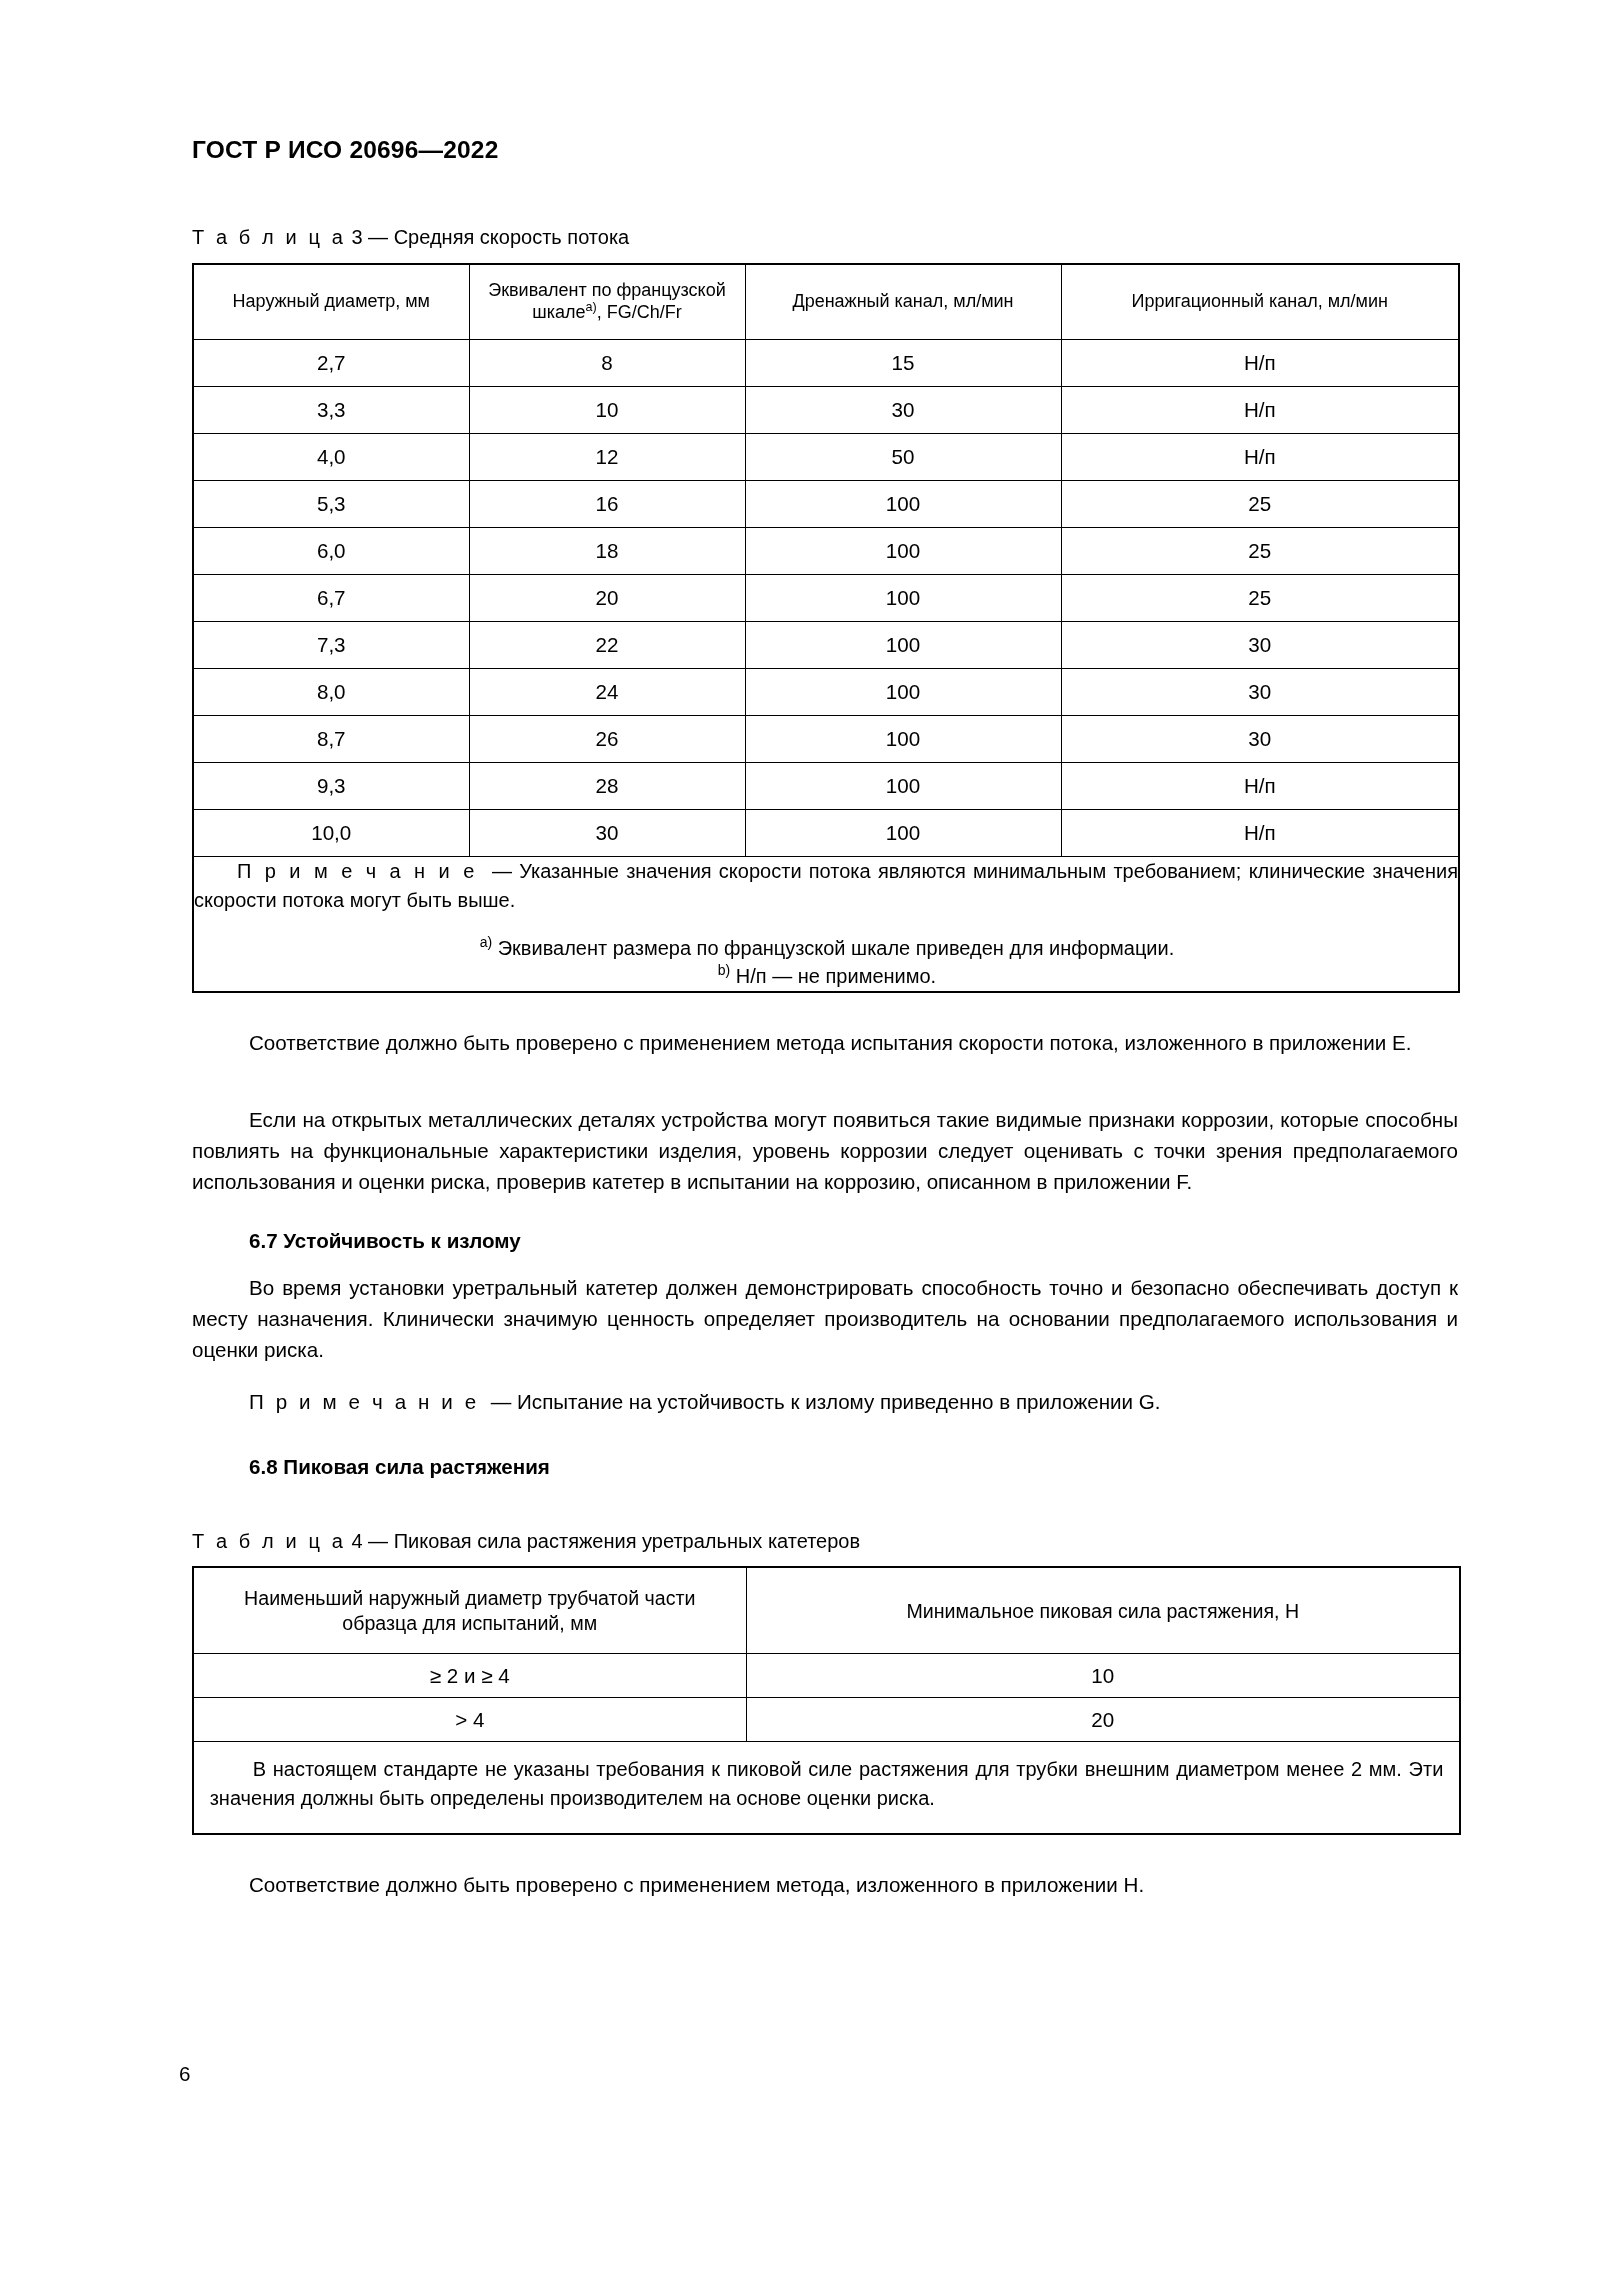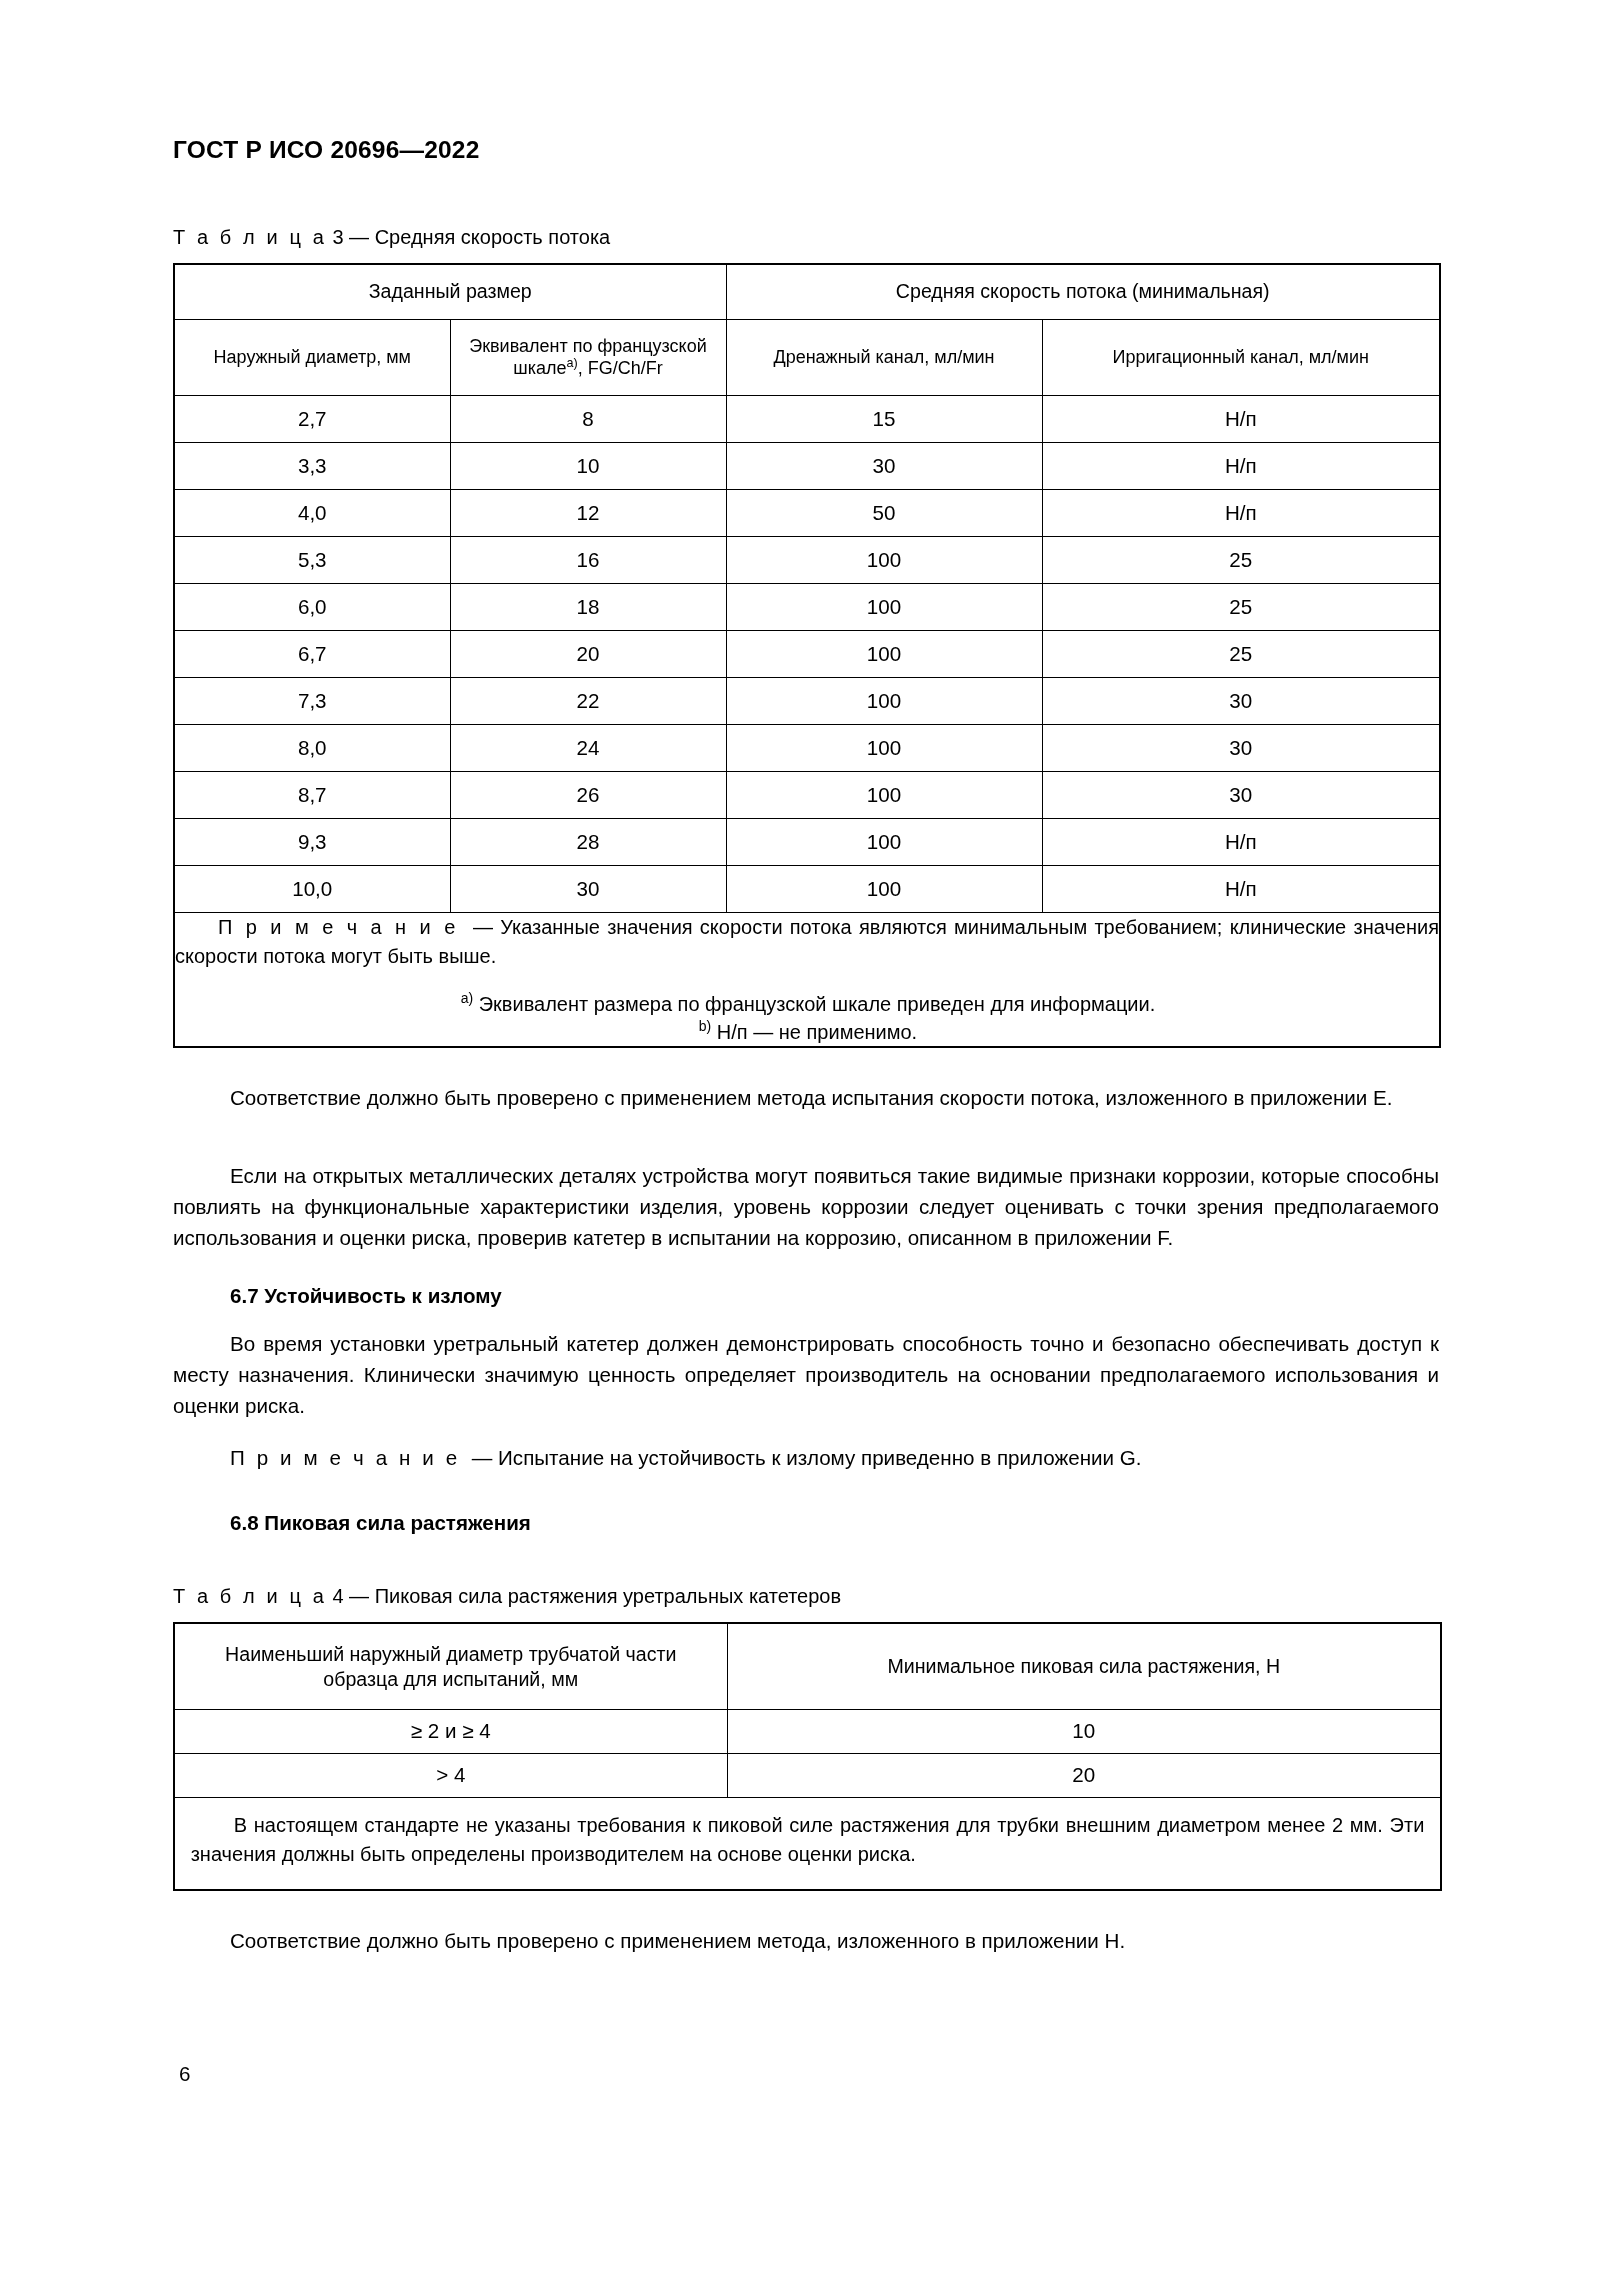--- a/index.html
+++ b/index.html
@@ -18,21 +18,21 @@
   .page {
     position: absolute;
     left: 0; top: 0;
     width: 1621px;
     height: 2293px;
     box-sizing: border-box;
     padding: 0;
   }
   .content {
     position: absolute;
-    left: 173px;
+    left: 192px;
     top: 137px;
     width: 1266px;
   }
 
   
   .doc-header {
     font-size: 24.5px;
     font-weight: bold;
     letter-spacing: 0.2px;
     margin: 0 0 61px 0;
@@ -199,24 +199,20 @@
 
     <table class="gost outer-thick">
       <colgroup>
         <col style="width:276px">
         <col style="width:276px">
         <col style="width:316px">
         <col style="width:398px">
       </colgroup>
       <tbody>
         <tr>
-          <td class="hcell" colspan="2">Заданный размер</td>
-          <td class="hcell" colspan="2">Средняя скорость потока (минимальная)</td>
-        </tr>
-        <tr>
           <td class="hcell2">Наружный диаметр, мм</td>
           <td class="hcell2"><span>Эквивалент по французской шкале</span><sup class="note">a)</sup><span>, FG/Ch/Fr</span></td>
           <td class="hcell2">Дренажный канал, мл/мин</td>
           <td class="hcell2">Ирригационный канал, мл/мин</td>
         </tr>
 
         <tr>
           <td class="data">2,7</td>
           <td class="data">8</td>
           <td class="data">15</td>

